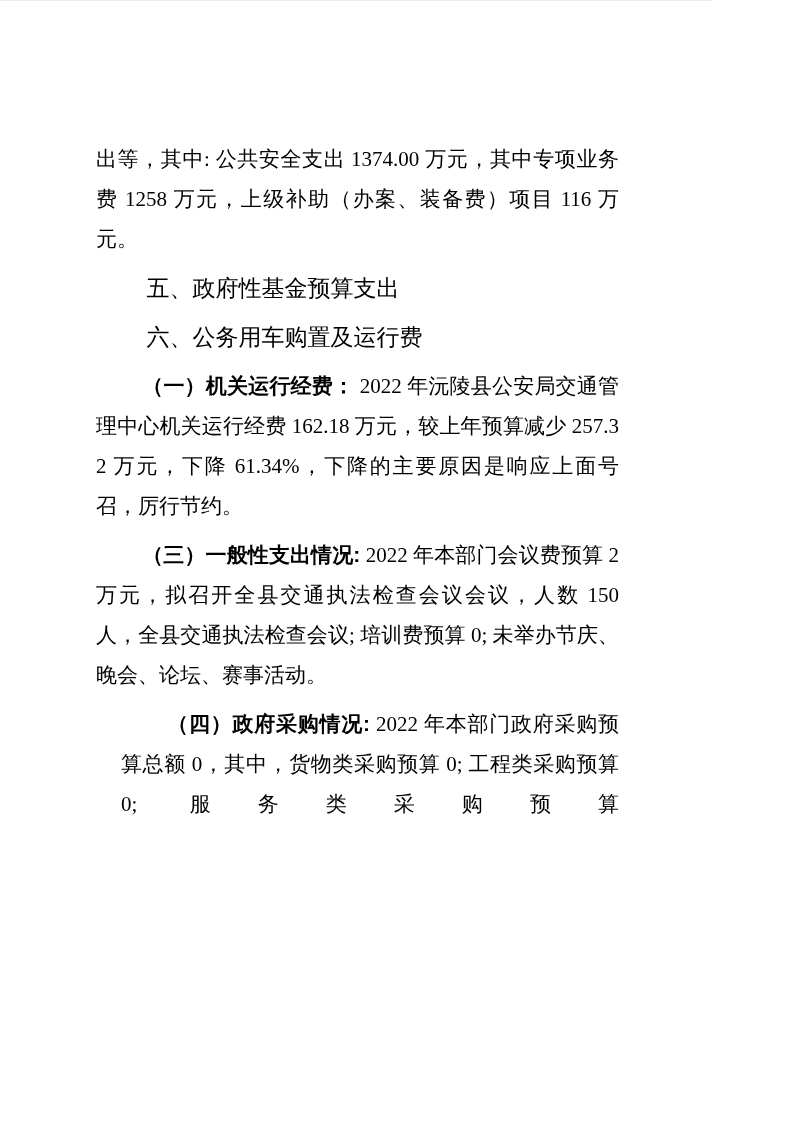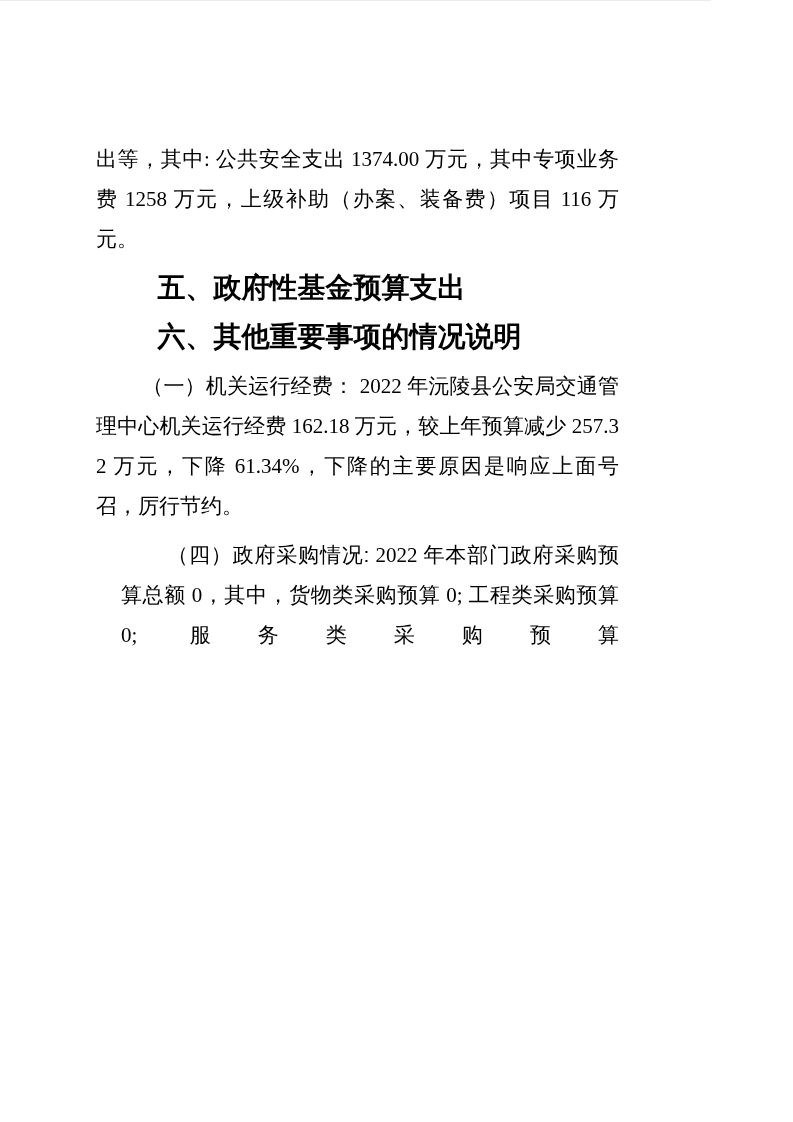--- a/index.html
+++ b/index.html
@@ -19,48 +19,52 @@
   }
   .para {
     margin: 0 0 9px 0;
     text-align: justify;
     word-break: break-all;
   }
   .indent { text-indent: 2.2em; }
   .no-indent { text-indent: 0; }
   .heading {
     font-family: "Liberation Sans", "DejaVu Sans", sans-serif;
-    font-weight: bold;
-    font-size: 28px;
+    font-weight: normal;
+    font-size: 23px;
   }
   .lead {
     font-family: "Liberation Sans", "DejaVu Sans", sans-serif;
-    font-weight: normal;
+    font-weight: bold;
   }
   .fill-last { text-align-last: justify; margin-left: 25px; }
 </style>
 </head>
 <body>
 
 <div class="page">
 
   <p class="para no-indent">
     <span>出等，其中: 公共安全支出 1374.00 万元，其中专项业务费 1258 万元，上级补助（办案、装备费）项目 116 万元。</span>
   </p>
 
   <p class="para indent heading">五、政府性基金预算支出</p>
 
 
-  <p class="para indent heading">六、其他重要事项的情况说明</p>
+  <p class="para indent heading">六、公务用车购置及运行费</p>
 
   <p class="para indent">
     <span class="lead">（一）机关运行经费：</span>
     <span>2022 年沅陵县公安局交通管理中心机关运行经费 162.18 万元，较上年预算减少 257.32 万元，下降 61.34%，下降的主要原因是响应上面号召，厉行节约。</span>
   </p>
 
 
+  <p class="para indent">
+    <span class="lead">（三）一般性支出情况:</span>
+    <span>2022 年本部门会议费预算 2 万元，拟召开全县交通执法检查会议会议，人数 150 人，全县交通执法检查会议; 培训费预算 0; 未举办节庆、晚会、论坛、赛事活动。</span>
+  </p>
 
   <p class="para indent fill-last">
     <span class="lead">（四）政府采购情况:</span>
     <span>2022 年本部门政府采购预算总额 0，其中，货物类采购预算 0; 工程类采购预算 0; 服务类采购预算</span>
   </p>
 
 </div>
 
 </body></html>

